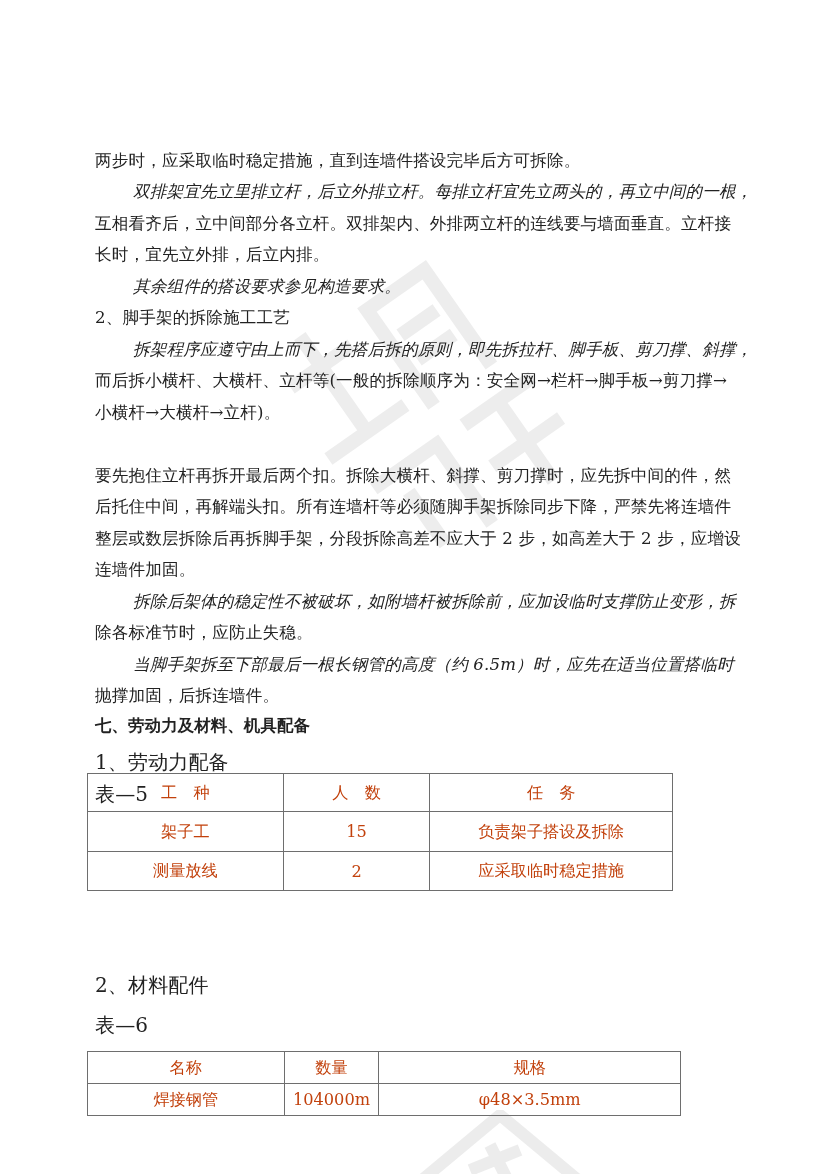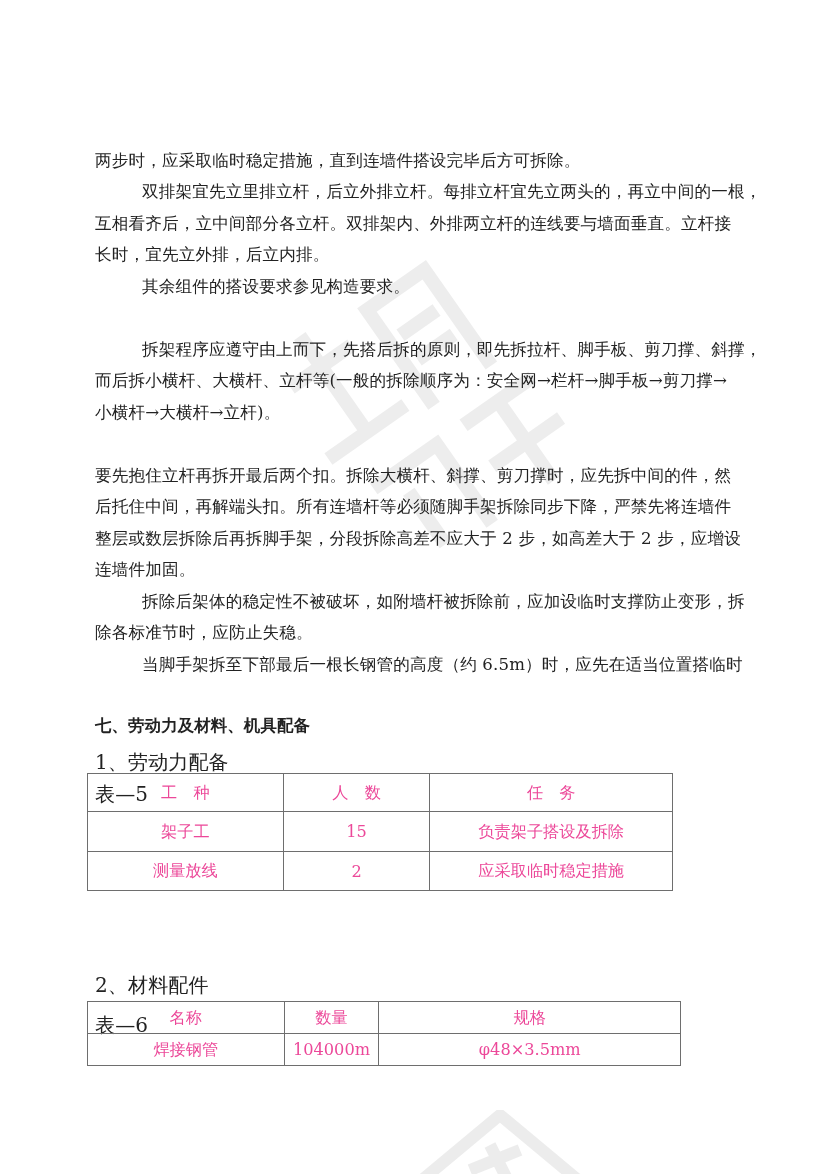--- a/index.html
+++ b/index.html
@@ -8,27 +8,27 @@
     font-family: "DejaVu Serif", "Liberation Serif", serif;
     color: #222222;
   }
   .page { position: absolute; left: 0; top: 0; width: 830px; height: 1174px; background: #ffffff; }
   .line {
     position: absolute; left: 95px; width: 640px;
     font-size: 16.6px; line-height: 22px; white-space: nowrap;
     letter-spacing: 0.15px;
     margin-top: 44px;
   }
-  .line.indent { left: 142px; }
+  .line.indent { left: 133px; font-style: italic; }
   .heading { font-weight: bold; font-family: Liberation Serif, serif; font-size: 16.4px; }
   .label { font-size: 20px; }
 
   table.grid {
     position: absolute; border-collapse: collapse;
-    font-size: 16.2px; color: #ec4899;
+    font-size: 16.2px; color: #c2410c;
   }
   table.grid td, table.grid th {
     border: 1.3px solid #6e6e6e; text-align: center; font-weight: normal;
     padding: 0; vertical-align: middle;
   }
   .wm {
     position: absolute; pointer-events: none; color: rgba(200,200,200,0.22);
     font-family: "DejaVu Sans", sans-serif; font-weight: bold;
   }
 </style>
@@ -54,30 +54,32 @@
         <path d="M70 60 L120 40 M90 35 L110 75"></path>
       </g>
     </svg>
   </div>
 
   <div class="line" style="top:106px">两步时，应采取临时稳定措施，直到连墙件搭设完毕后方可拆除。</div>
   <div class="line indent" style="top:137px">双排架宜先立里排立杆，后立外排立杆。每排立杆宜先立两头的，再立中间的一根，</div>
   <div class="line" style="top:169px">互相看齐后，立中间部分各立杆。双排架内、外排两立杆的连线要与墙面垂直。立杆接</div>
   <div class="line" style="top:200px">长时，宜先立外排，后立内排。</div>
   <div class="line indent" style="top:232px">其余组件的搭设要求参见构造要求。</div>
+  <div class="line" style="top:263px">2、脚手架的拆除施工工艺</div>
   <div class="line indent" style="top:295px">拆架程序应遵守由上而下，先搭后拆的原则，即先拆拉杆、脚手板、剪刀撑、斜撑，</div>
   <div class="line" style="top:326px">而后拆小横杆、大横杆、立杆等(一般的拆除顺序为：安全网→栏杆→脚手板→剪刀撑→</div>
   <div class="line" style="top:358px">小横杆→大横杆→立杆)。</div>
   <div class="line" style="top:421px">要先抱住立杆再拆开最后两个扣。拆除大横杆、斜撑、剪刀撑时，应先拆中间的件，然</div>
   <div class="line" style="top:452px">后托住中间，再解端头扣。所有连墙杆等必须随脚手架拆除同步下降，严禁先将连墙件</div>
   <div class="line" style="top:484px">整层或数层拆除后再拆脚手架，分段拆除高差不应大于 2 步，如高差大于 2 步，应增设</div>
   <div class="line indent" style="top:547px">拆除后架体的稳定性不被破坏，如附墙杆被拆除前，应加设临时支撑防止变形，拆</div>
   <div class="line" style="top:515px">连墙件加固。</div>
   <div class="line" style="top:578px">除各标准节时，应防止失稳。</div>
   <div class="line indent" style="top:610px">当脚手架拆至下部最后一根长钢管的高度（约 6.5m）时，应先在适当位置搭临时</div>
+  <div class="line" style="top:641px">抛撑加固，后拆连墙件。</div>
 
   <div class="line heading" style="top:671px">七、劳动力及材料、机具配备</div>
   <div class="line label" style="top:707px">1、劳动力配备</div>
   <div class="line label" style="top:739px">表—5</div>
 
   <table class="grid" style="left:87px; top:773px; width:586px;">
     <colgroup>
         <col style="width:196px">
         <col style="width:147px">
         <col style="width:243px">
@@ -97,21 +99,21 @@
       <td>测量放线</td>
       <td>2</td>
       <td>应采取临时稳定措施</td>
     </tr>
   </tbody>
     </table>
 
   <div class="line label" style="top:930px">2、材料配件</div>
   <div class="line label" style="top:970px">表—6</div>
 
-  <table class="grid" style="left:87px; top:1001px; width:594px;">
+  <table class="grid" style="left:87px; top:1051px; width:594px;">
     <colgroup>
         <col style="width:197px">
         <col style="width:95px">
         <col style="width:302px">
       </colgroup>
     <tbody>
         <tr style="height:32px">
       <th>名称</th>
       <th>数量</th>
       <th>规格</th>

